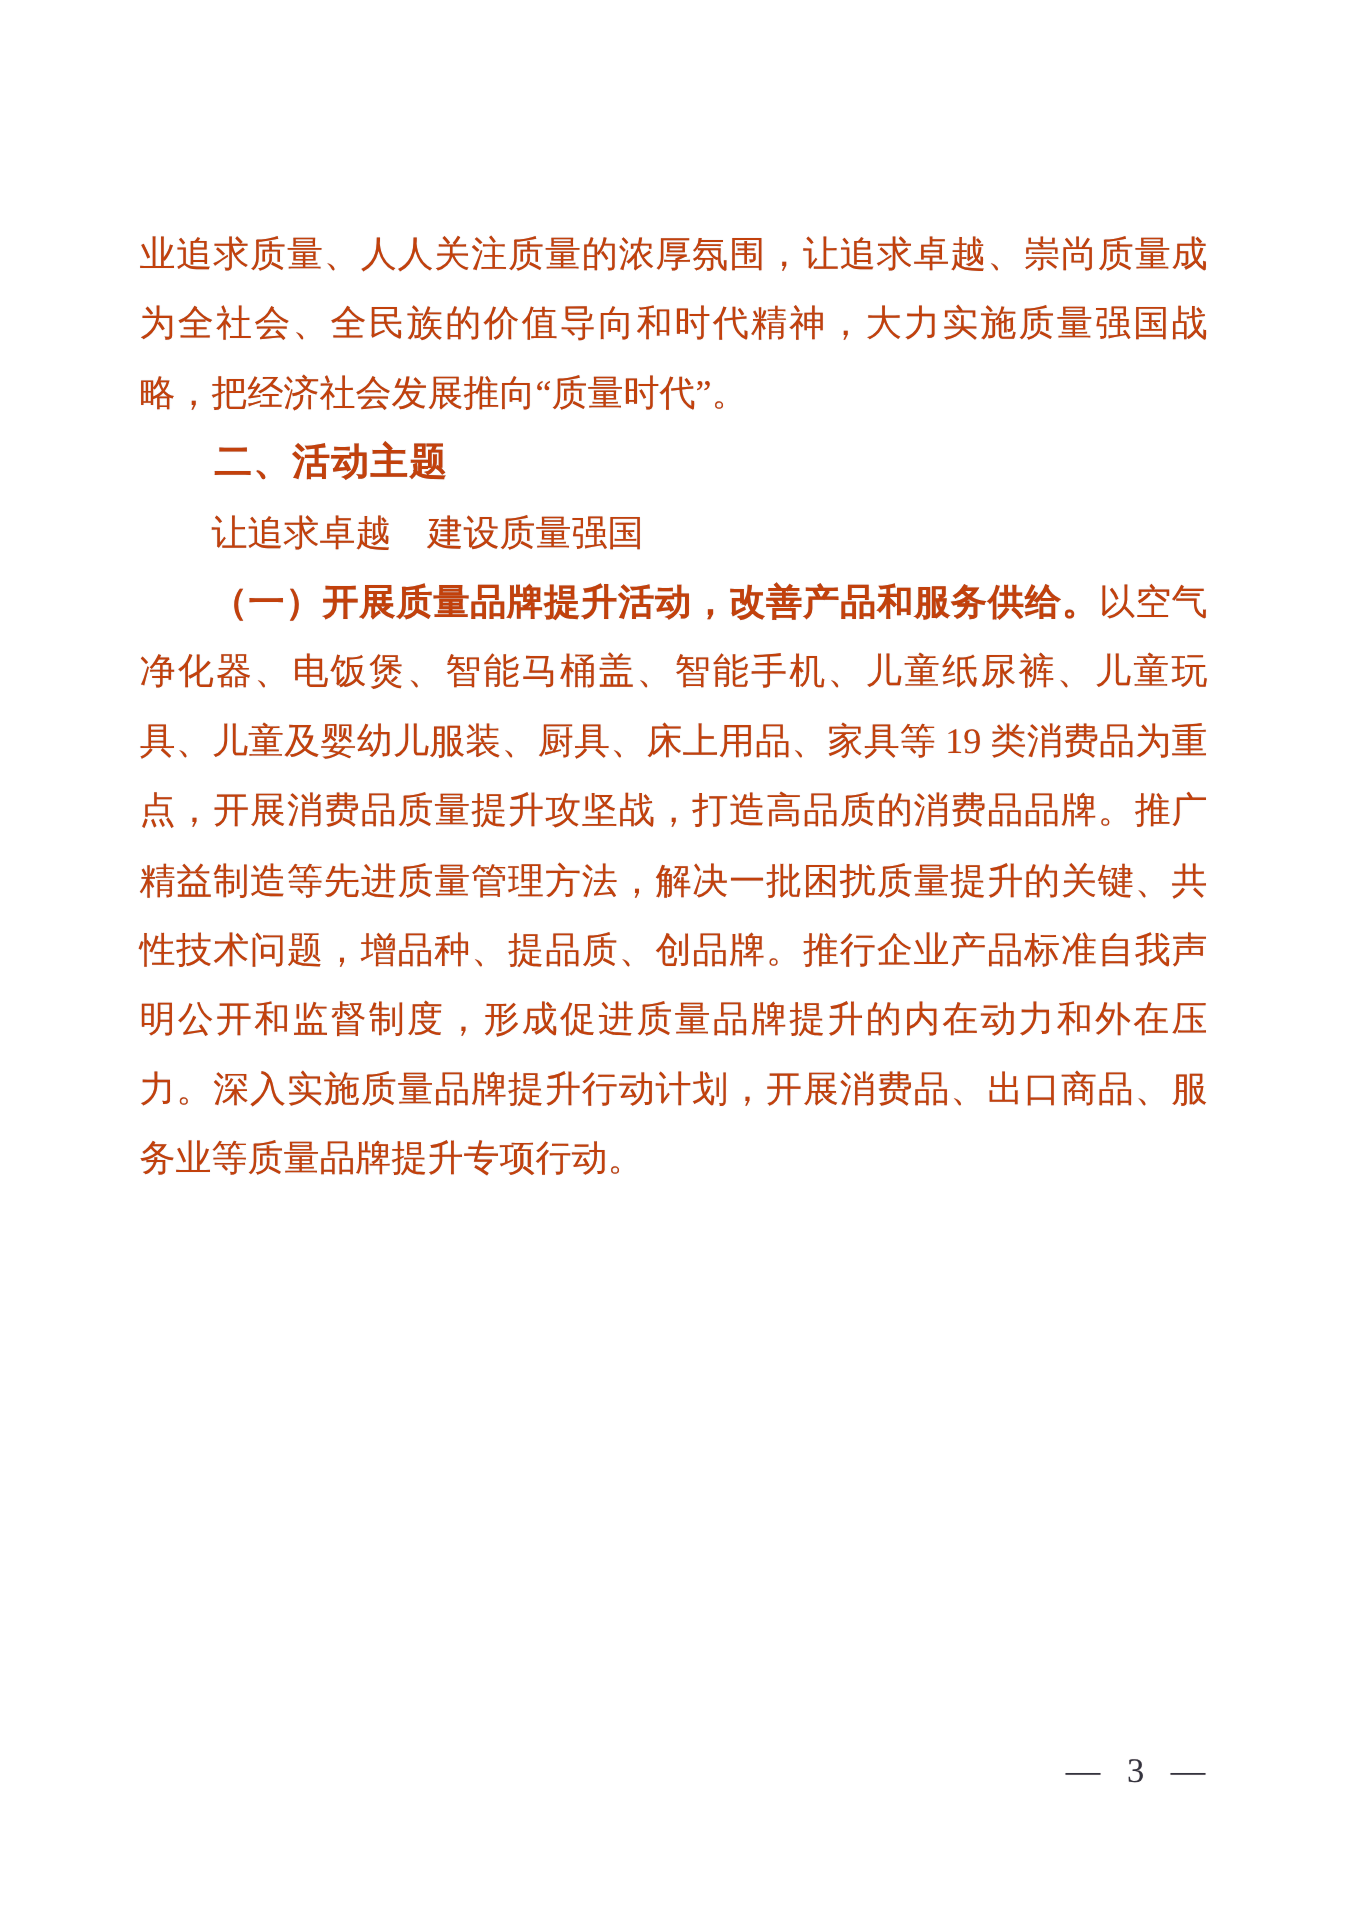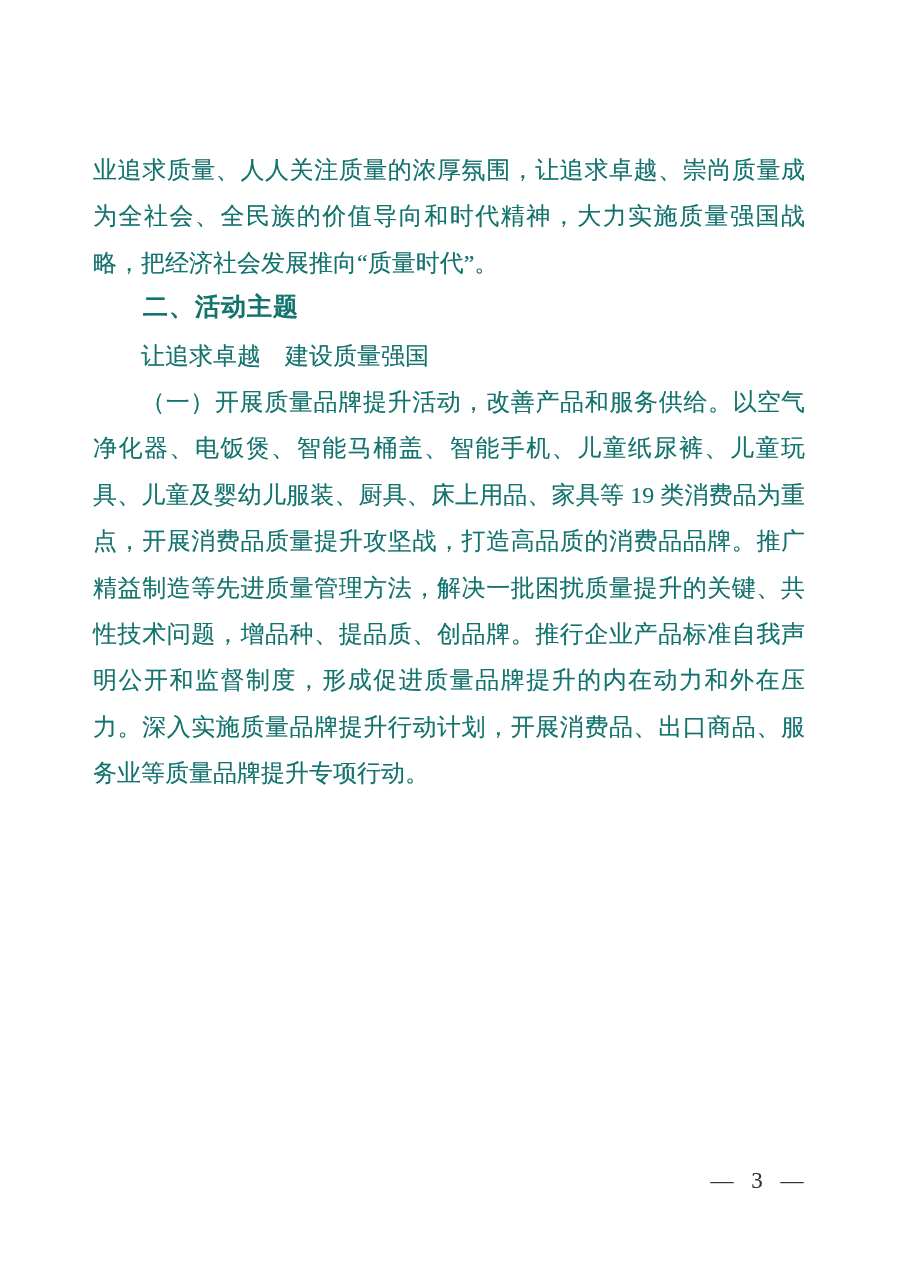--- a/index.html
+++ b/index.html
@@ -16,40 +16,40 @@
     overflow: hidden;
     font-family: "Liberation Serif", "DejaVu Serif", serif;
   }
   .content {
     position: absolute;
     left: 93px;
     top: 147px;
     width: 712px;
     font-size: 24px;
     line-height: 46.4px;
-    color: #0f766e;
+    color: #c2410c;
     text-align: justify;
     text-shadow: 0 0 0.6px rgba(45, 50, 95, 0.35);
   }
   .content p {
     margin: 0;
     padding: 0;
   }
   .para-indent {
     text-indent: 2em;
   }
   .section-heading {
     text-indent: 2em;
     font-weight: bold;
     font-size: 25px;
-    font-family: Liberation Mono, monospace;
+    font-family: Liberation Serif, serif;
     letter-spacing: 1px;
   }
   .lead {
-    font-weight: normal;
+    font-weight: bold;
     letter-spacing: 0.5px;
     margin-top: 32px;
   }
   .page-number {
     position: absolute;
     left: 700px;
     top: 1168px;
     width: 120px;
     text-align: center;
     font-size: 23px;

